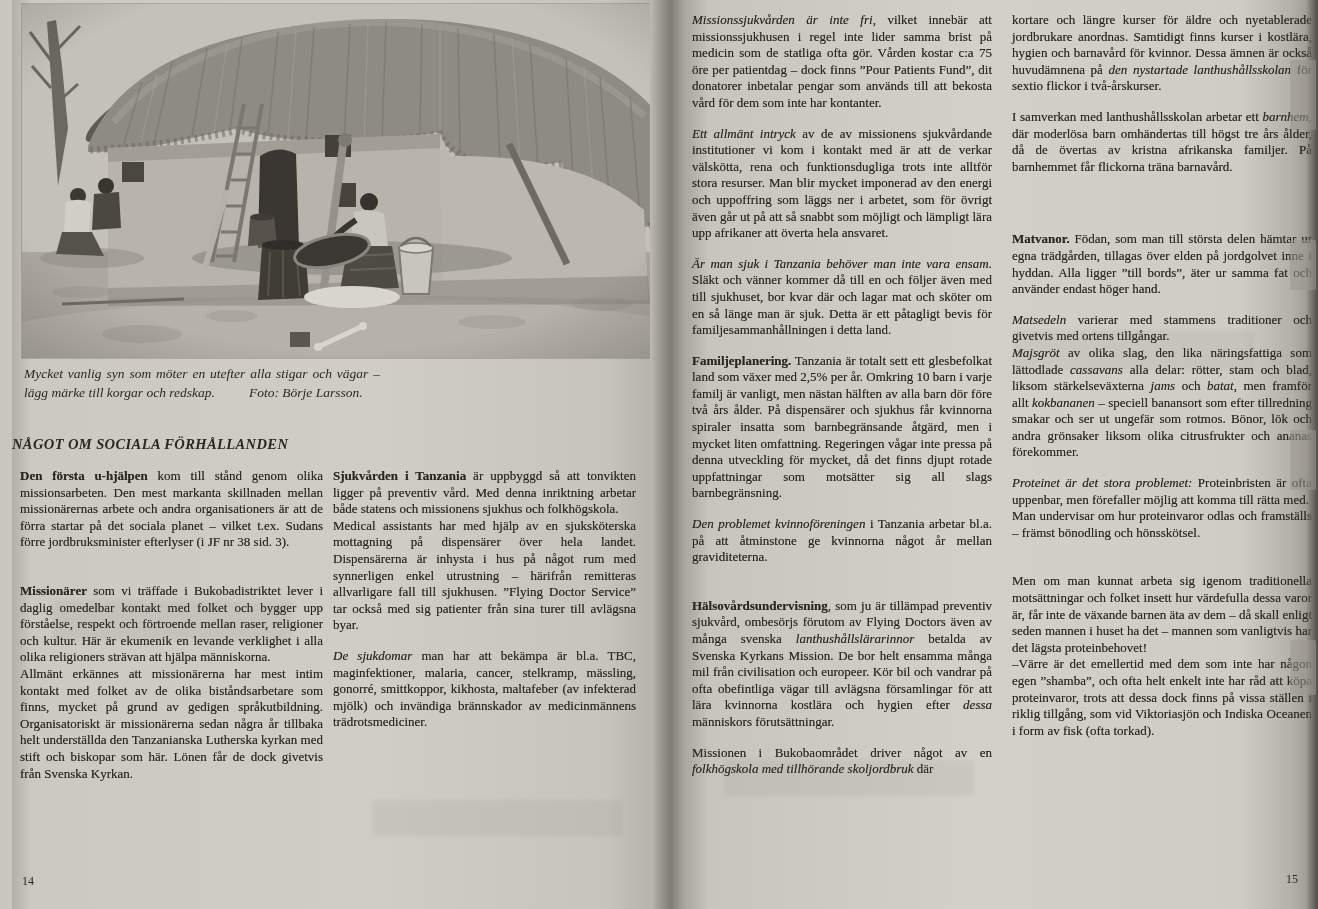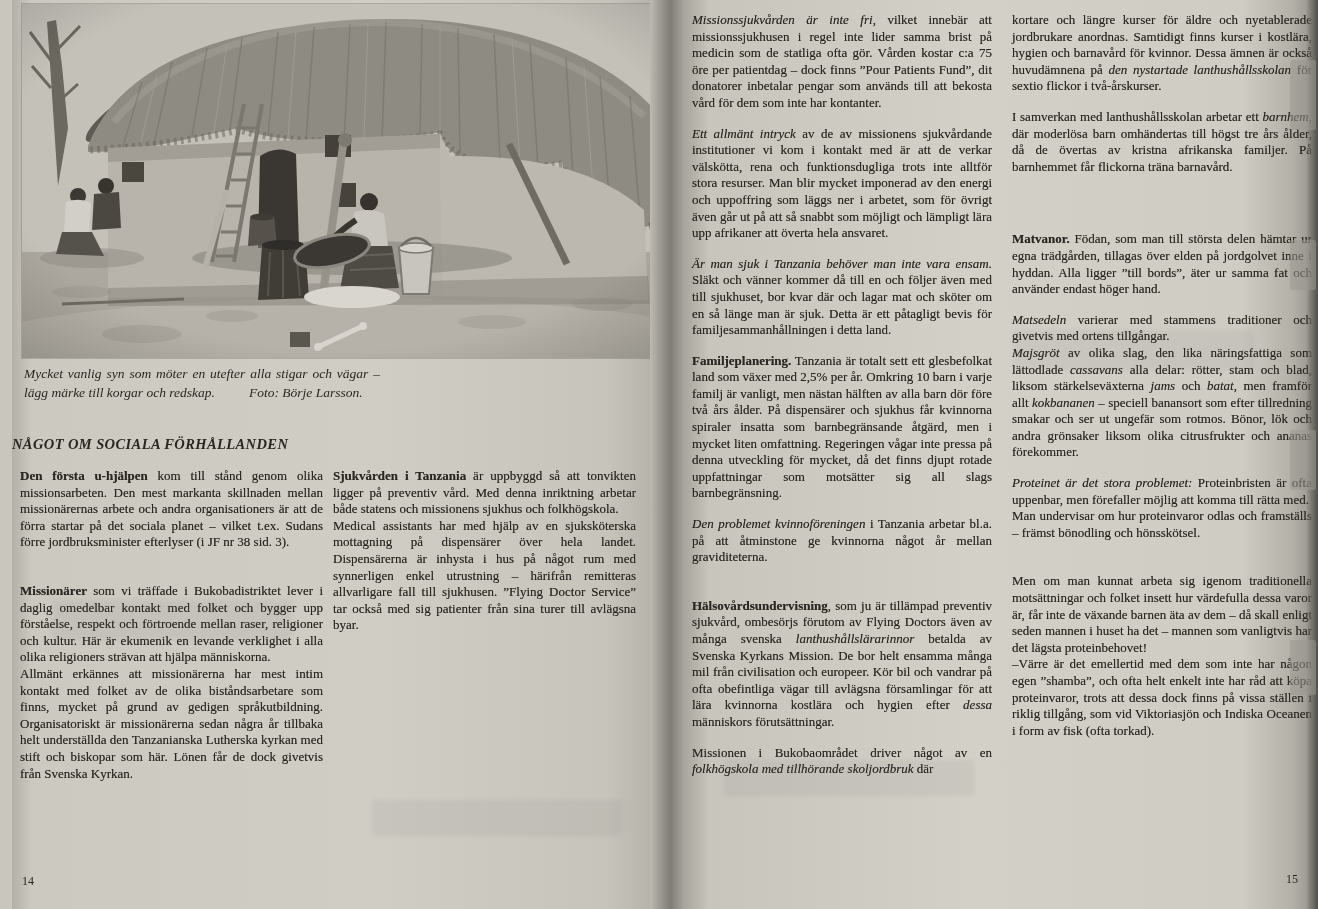--- a/index.html
+++ b/index.html
@@ -188,20 +188,21 @@
 
     <div class="cols">
       <div class="col">
           <p class="para space-none"><b>Den första u-hjälpen</b><span> kom till stånd genom olika missionsarbeten. Den mest markanta skillnaden mellan missionärernas arbete och andra organisationers är att de förra startar på det sociala planet – vilket t.ex. Sudans förre jordbruksminister efterlyser (i JF nr 38 sid. 3).</span></p>
           <p class="para space-big"><b>Missionärer</b><span> som vi träffade i Bukobadistriktet lever i daglig omedelbar kontakt med folket och bygger upp förståelse, respekt och förtroende mellan raser, religioner och kultur. Här är ekumenik en levande verklighet i alla olika religioners strävan att hjälpa människorna.</span></p>
           <p class="para space-none"><span>Allmänt erkännes att missionärerna har mest intim kontakt med folket av de olika biståndsarbetare som finns, mycket på grund av gedigen språkutbildning. Organisatoriskt är missionärerna sedan några år tillbaka helt underställda den Tanzanianska Lutherska kyrkan med stift och biskopar som här. Lönen får de dock givetvis från Svenska Kyrkan.</span></p>
         </div>
       <div class="col">
           <p class="para space-none"><b>Sjukvården i Tanzania</b><span> är uppbyggd så att tonvikten ligger på preventiv vård. Med denna inriktning arbetar både statens och missionens sjukhus och folkhögskola.</span></p>
           <p class="para space-none"><span>Medical assistants har med hjälp av en sjuksköterska mottagning på dispensärer över hela landet. Dispensärerna är inhysta i hus på något rum med synnerligen enkel utrustning – härifrån remitteras allvarligare fall till sjukhusen. ”Flying Doctor Service” tar också med sig patienter från sina turer till avlägsna byar.</span></p>
+          <p class="para space-line"><i>De sjukdomar</i><span> man har att bekämpa är bl.a. TBC, maginfektioner, malaria, cancer, stelkramp, mässling, gonorré, smittkoppor, kikhosta, maltafeber (av infekterad mjölk) och invändiga brännskador av medicinmännens trädrotsmediciner.</span></p>
         </div>
     </div>
 
     <div class="pagenum">14</div>
 
     <div class="ghost" style="left:40px;top:600px;width:240px;height:40px;"></div>
     <div class="ghost" style="left:360px;top:800px;width:250px;height:36px;"></div>
   </div>
 
   <div class="gutter"></div>

